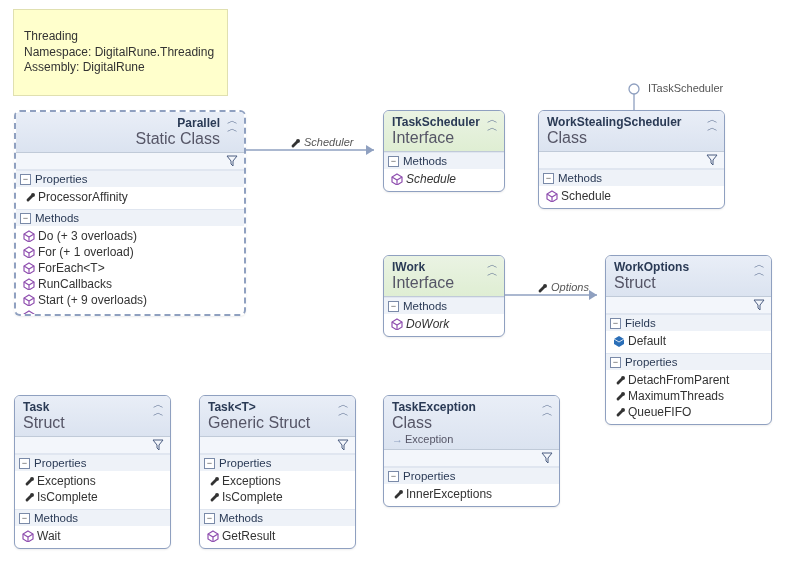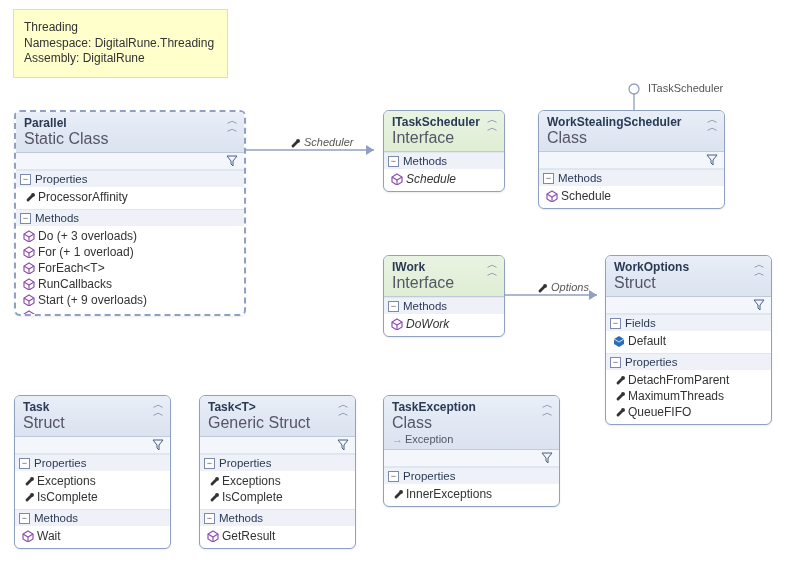--- a/index.html
+++ b/index.html
@@ -10,34 +10,35 @@
     padding: 0;
     color: #333;
     position: relative;
     width: 787px;
     height: 570px;
   }
   .note {
     position: absolute;
     background: #ffffcc;
     border: 1px solid #e0e0b0;
-    padding: 10px 10px;
+    padding: 19px 10px;
     line-height: 1.3;
   }
   .box {
     position: absolute;
     border: 1px solid #8fa0c0;
     border-radius: 6px;
     background: #fff;
     box-shadow: 0 1px 2px rgba(0,0,0,0.08);
     overflow: hidden;
   }
   .box.dashed {
     border-style: dashed;
     border-width: 2px;
+    text-align: right;
   }
   .box-header {
     background: linear-gradient(#e9eef7, #dbe3f0);
     padding: 4px 6px 4px 8px;
     border-bottom: 1px solid #c0cad8;
     position: relative;
   }
   .box-header.green {
     background: linear-gradient(#eaf3e3, #dfeed3);
   }

